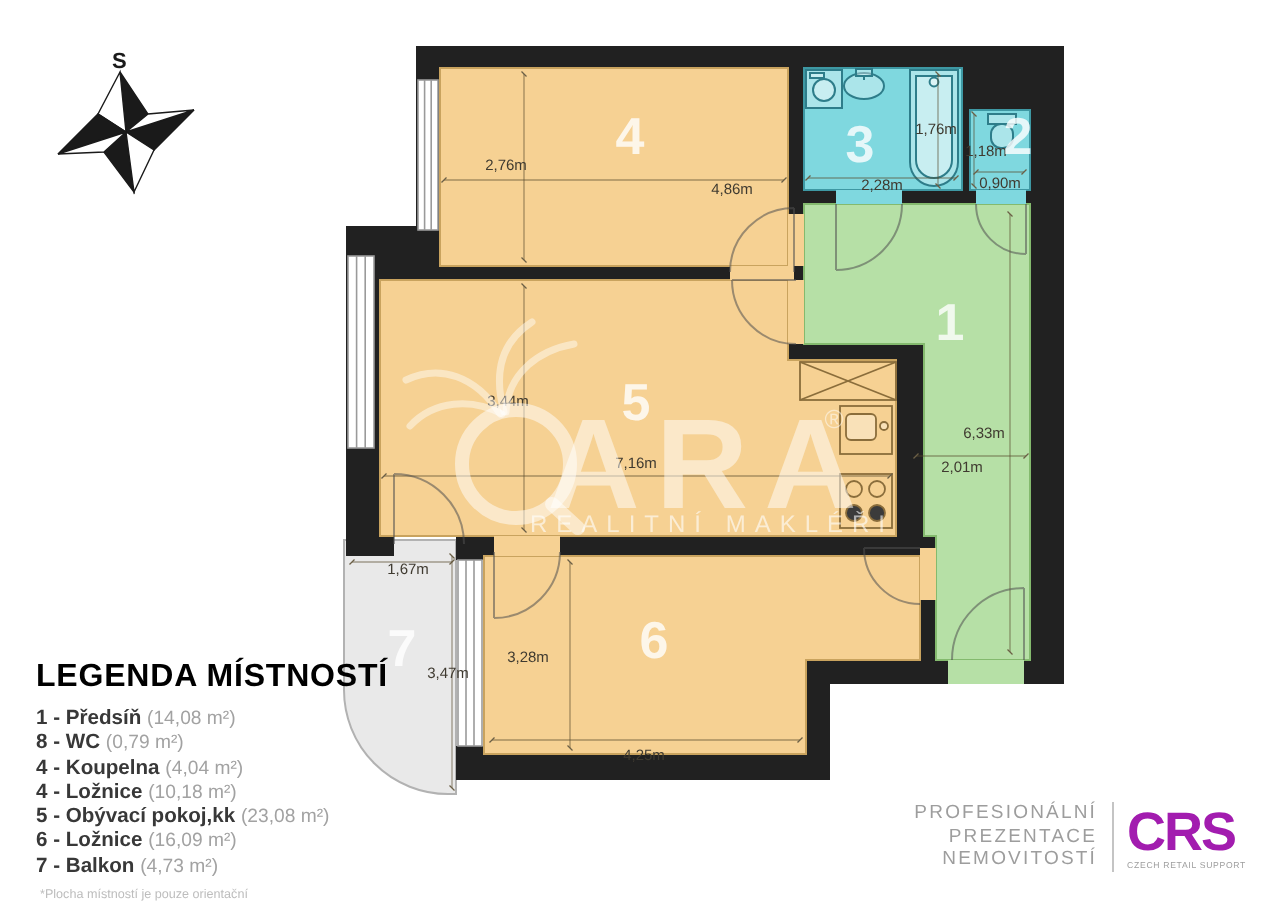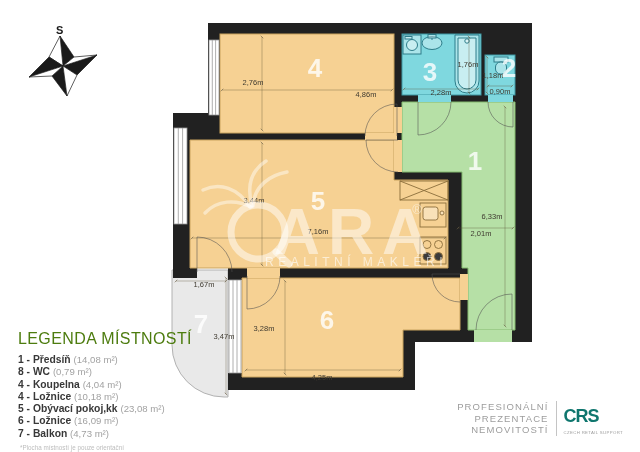--- a/index.html
+++ b/index.html
@@ -3,31 +3,31 @@
 <meta charset="utf-8">
 <style>
   html,body{margin:0;padding:0;background:#ffffff;width:640px;height:452px;overflow:hidden;
     font-family:"Liberation Sans", sans-serif;}
   #stage{position:relative;width:640px;height:452px;background:#fff;}
   #plan-svg{position:absolute;left:0;top:0;}
   .dimtxt{font-family:"Liberation Sans",sans-serif;font-size:7.5px;fill:#3f3a30;text-anchor:middle;}
   .roomnum{font-family:"Liberation Sans",sans-serif;font-weight:bold;fill:rgba(255,255,255,0.8);
     font-size:26px;text-anchor:middle;}
   .legend{position:absolute;left:18px;top:330px;}
-  .legend-title{font-size:16px;color:#4d7c0f;letter-spacing:.4px;margin:0 0 6px 0;font-weight:normal;}
+  .legend-title{font-size:16px;color:#000000;letter-spacing:.4px;margin:0 0 6px 0;font-weight:bold;}
   .legend-items{margin-left:0;}
   .li{font-size:10.3px;line-height:12.3px;white-space:nowrap;}
   .ln{font-weight:bold;color:#383838;}
   .la{color:#a2a2a2;font-size:9.6px;}
   .legend-foot{margin-top:4px;margin-left:2px;font-size:6.3px;color:#bdbdbd;}
   .footer{position:absolute;right:17px;top:401px;display:flex;align-items:center;gap:7px;}
   .tagline{text-align:right;font-size:9.5px;line-height:11.5px;letter-spacing:1.1px;color:#9d9d9d;}
   .fdiv{width:1px;height:35px;background:#c4c4c4;}
   .crs-block{text-align:left;}
-  .crs-logo{font-size:18px;font-weight:bold;color:#0f766e;letter-spacing:-1px;line-height:26px;}
+  .crs-logo{font-size:27px;font-weight:bold;color:#a21caf;letter-spacing:-1px;line-height:26px;}
   .crs-sub{font-size:4.3px;color:#9d9d9d;letter-spacing:.35px;margin-top:1px;}
 </style>
 </head>
 <body>
 
 <div id="stage">
 
 <svg id="plan-svg" width="640" height="452" viewBox="0 0 640 452">
   <defs>
     <marker id="tk" markerWidth="6" markerHeight="6" refX="3" refY="3" orient="auto">

